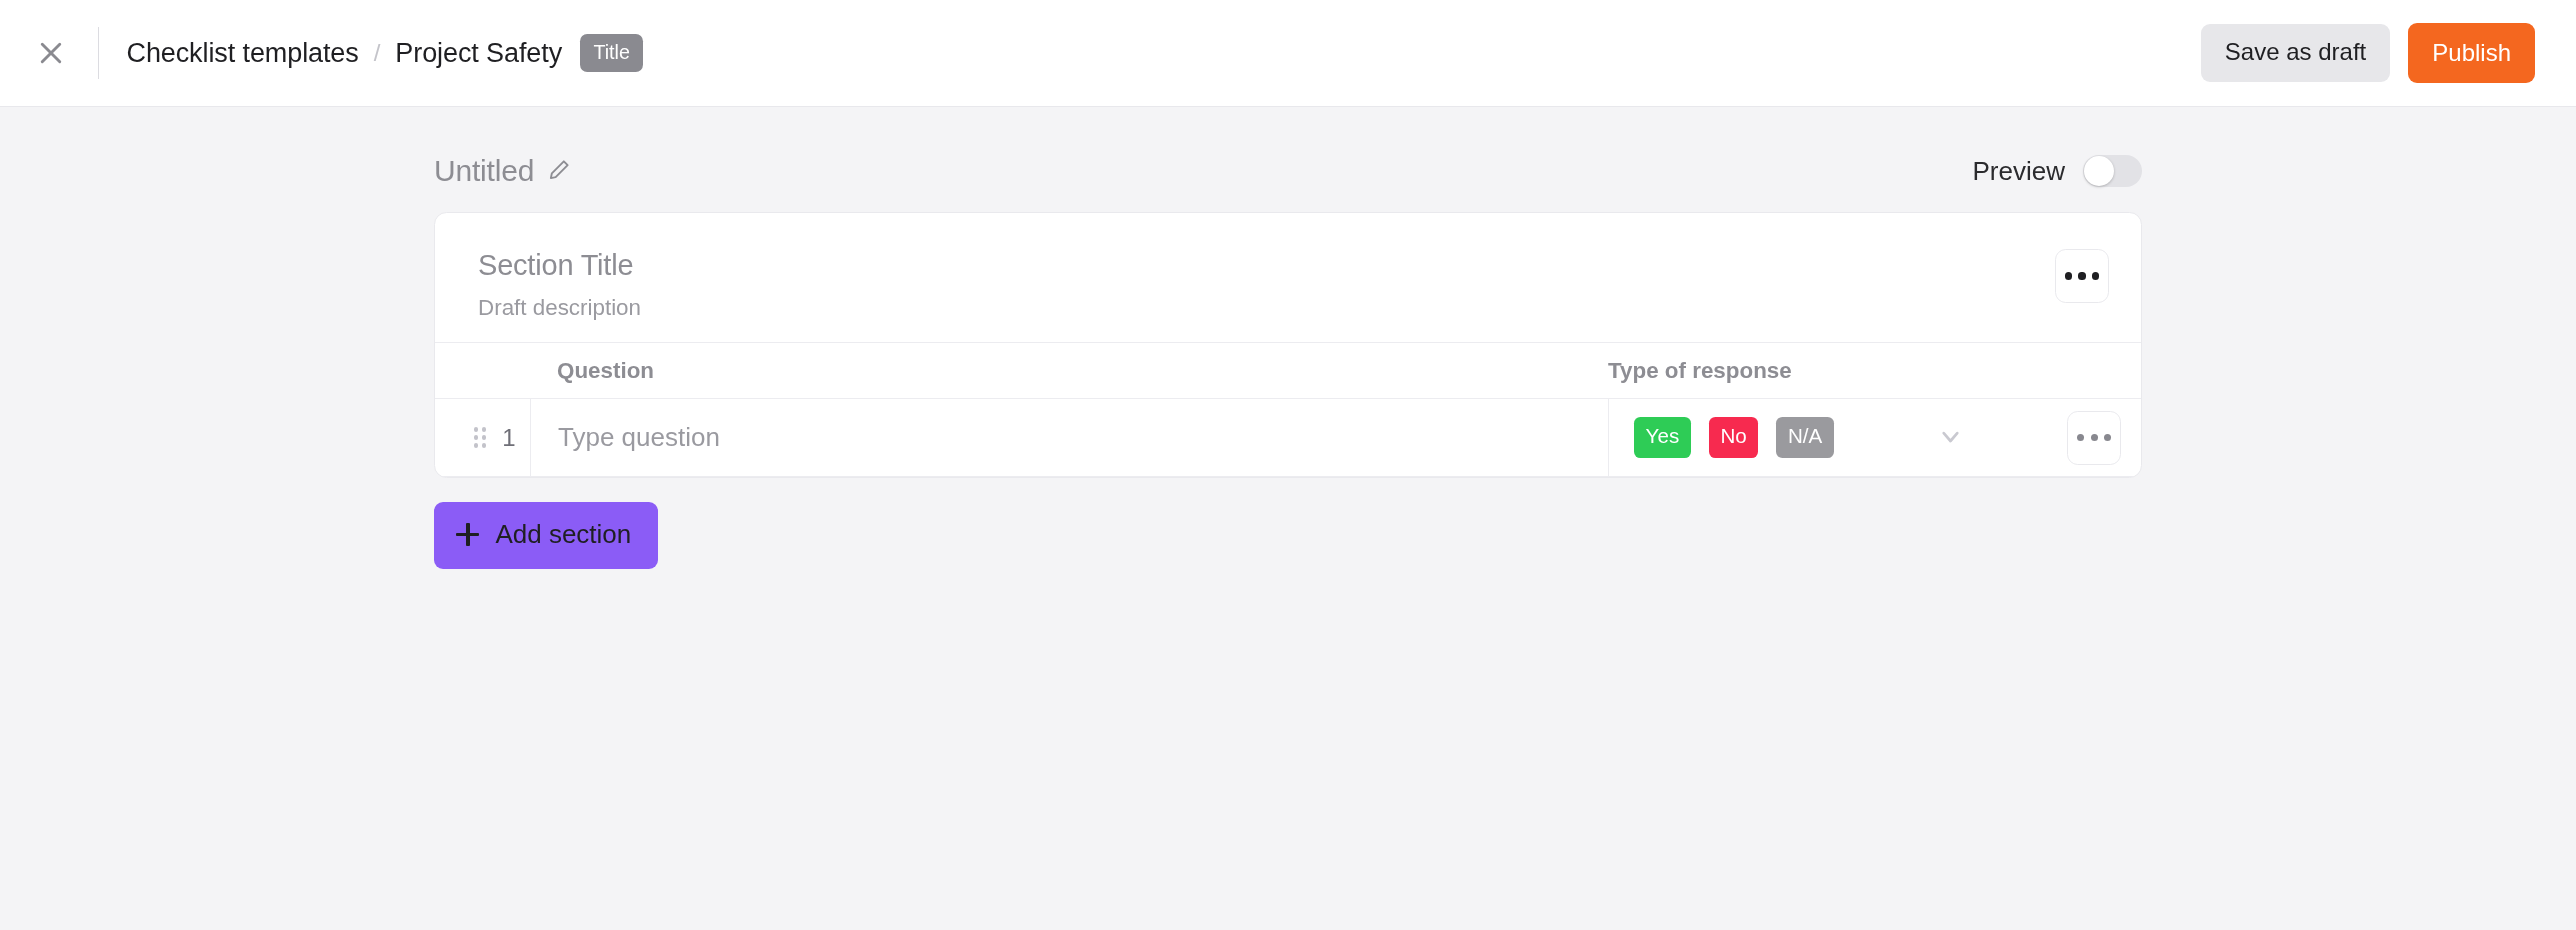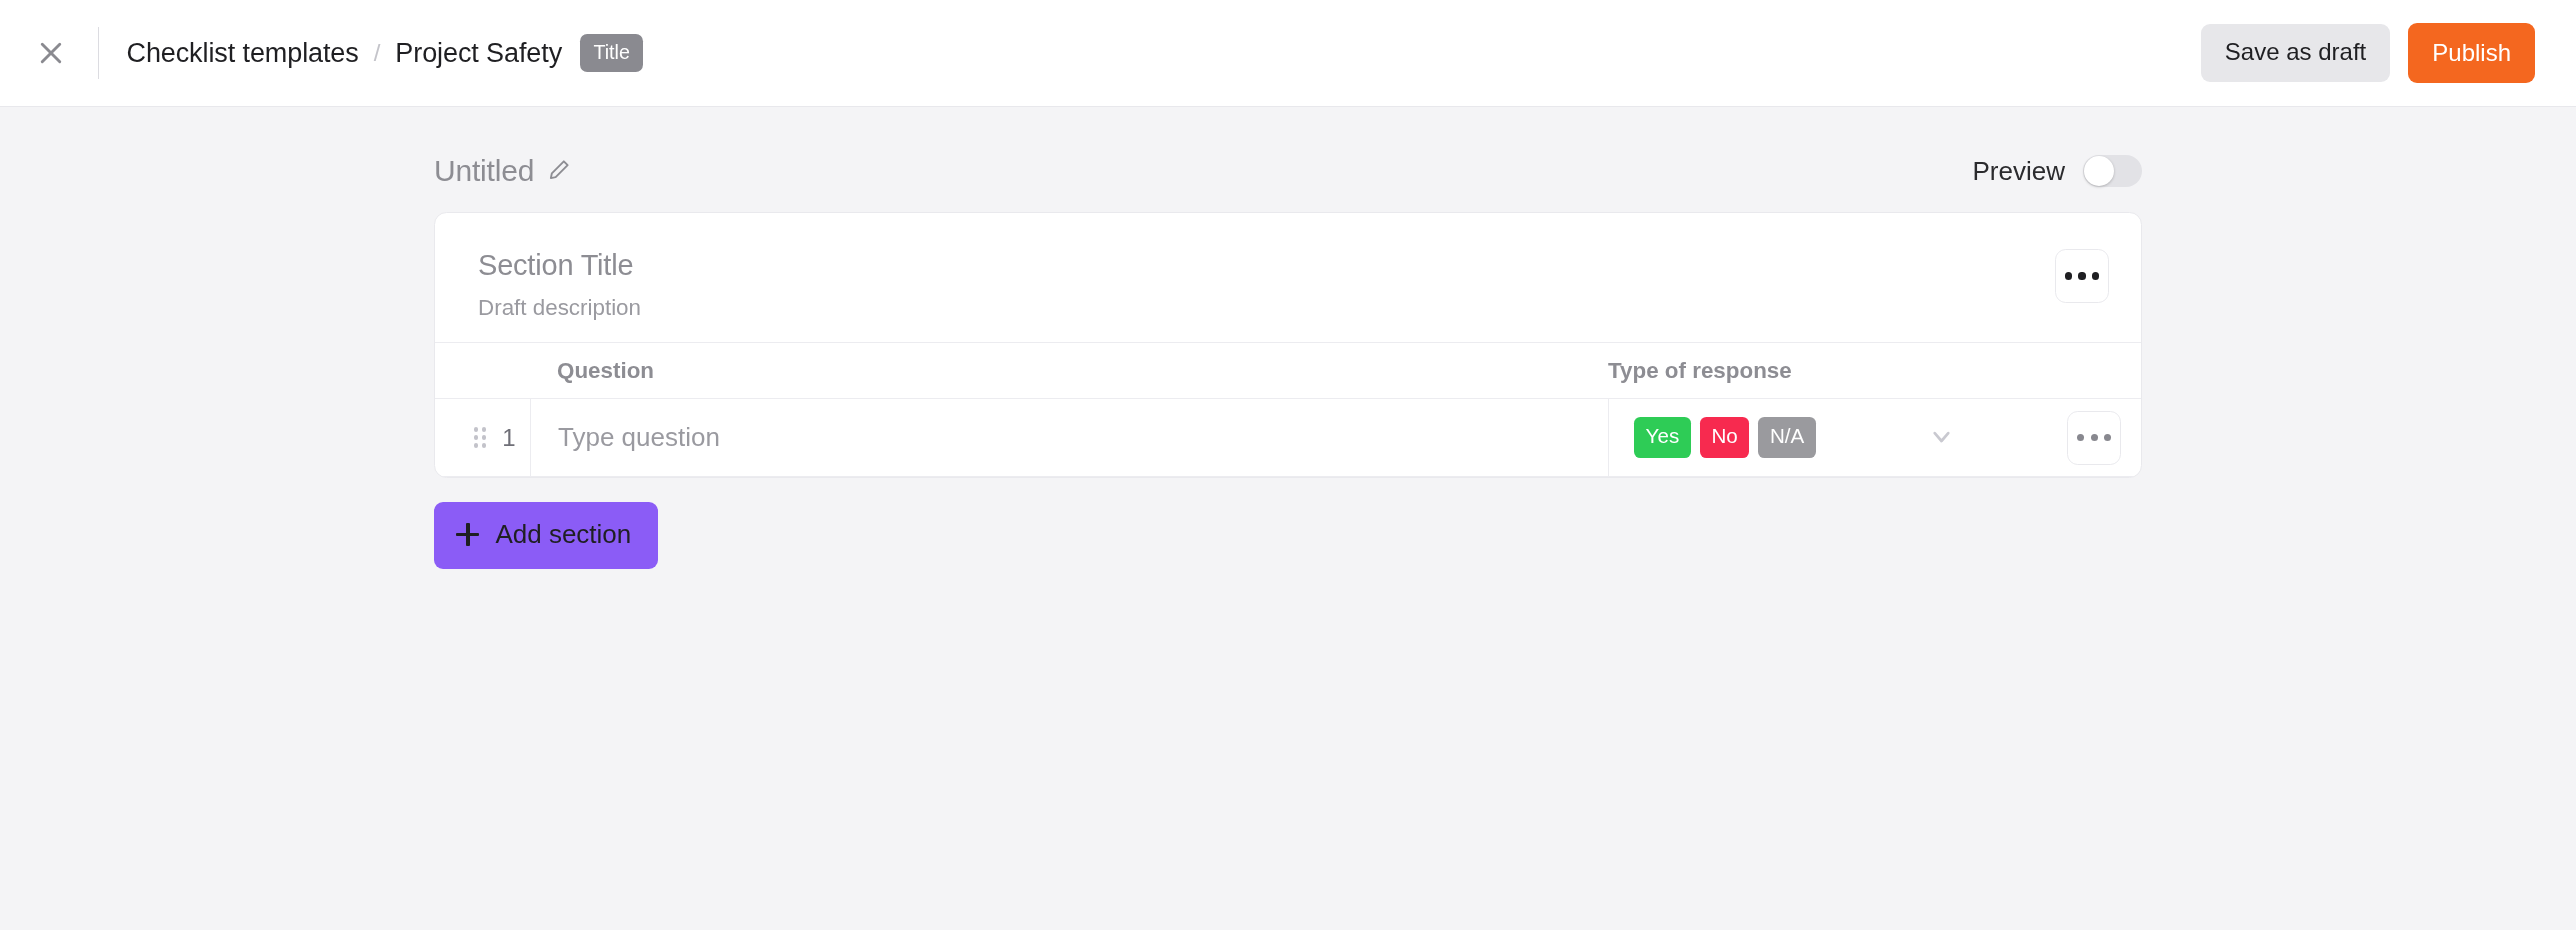--- a/index.html
+++ b/index.html
@@ -288,21 +288,21 @@
     border-left: 1.8px solid #ececf0;
     display: flex;
     align-items: center;
     padding: 0 19.7px 0 25px;
     box-sizing: border-box;
     gap: 0;
   }
   .chips {
     display: flex;
     align-items: flex-start;
-    gap: 9px;
+    gap: 18px;
     flex: 0 0 auto;
   }
   .chip {
     color: #ffffff;
     font-size: 20.6px;
     line-height: 1;
     padding: 9px 11.6px 10.7px;
     border-radius: 6.3px;
     white-space: nowrap;
     cursor: pointer;

